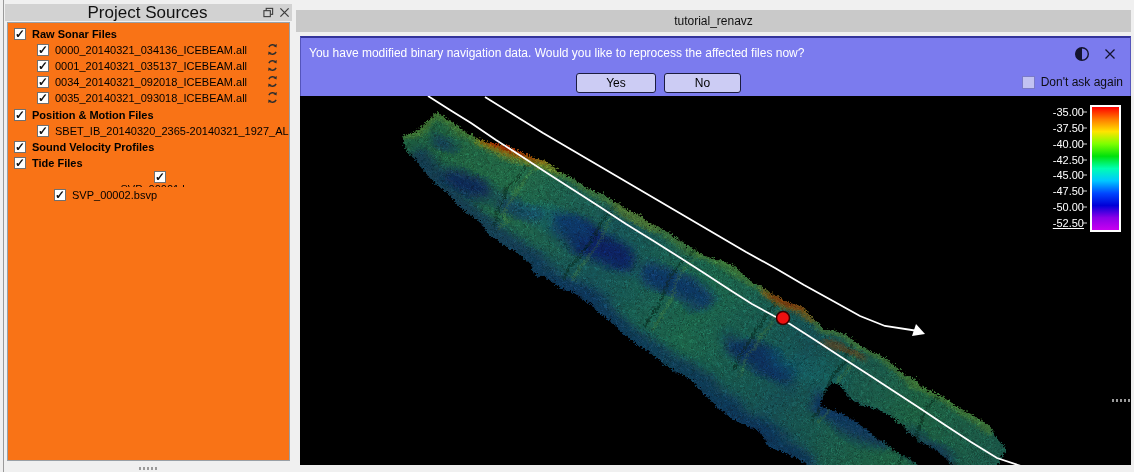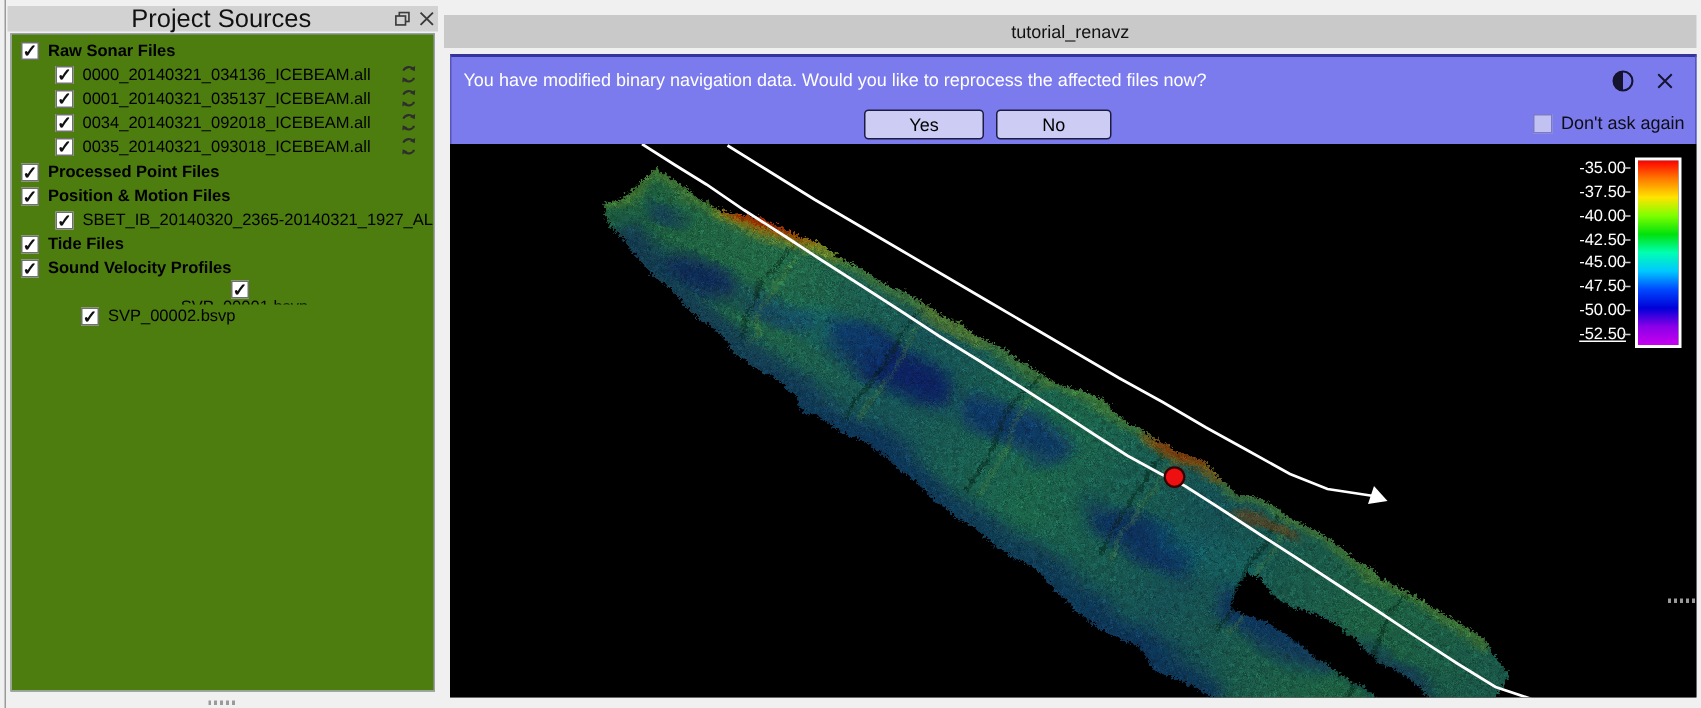--- a/index.html
+++ b/index.html
@@ -6,21 +6,21 @@
   *{box-sizing:border-box;}
   .root{position:relative;width:1134px;height:472px;background:#f0f0f0;
         font-family:"Liberation Sans",sans-serif;overflow:hidden;}
   
   .left-panel{position:absolute;left:0;top:0;width:296px;height:472px;background:#f0f0f0;}
   .left-edge{position:absolute;left:3px;top:0;width:1px;height:472px;background:#9a9a9a;}
   .panel-header{position:absolute;left:5px;top:4px;width:287px;height:17px;background:#d2d2d2;
                 display:flex;align-items:center;}
   .panel-title{flex:1;text-align:center;font-size:17px;color:#111;padding-left:30px;}
   .hdr-btn{width:16px;height:15px;display:flex;align-items:center;justify-content:center;cursor:default;}
-  .tree-box{position:absolute;left:7px;top:22px;width:283px;height:439px;background:#4d7c0f;
+  .tree-box{position:absolute;left:7px;top:22px;width:283px;height:439px;background:#f97316;
             border:1px solid #9aa0a6;padding-top:3px;overflow:hidden;}
   .tree-row{height:16.1px;display:flex;align-items:center;font-size:11px;color:#000;
             white-space:nowrap;position:relative;}
   .tree-row .bold{font-weight:bold;}
   .cb{display:inline-block;width:12px;height:12px;border:1px solid #707070;background:#fff;
       margin-right:6px;position:relative;flex:0 0 12px;}
   .cb.checked::after{content:"\2713";position:absolute;left:0px;top:-2px;font-size:12px;
       font-weight:bold;color:#111;}
   .tree-label{overflow:hidden;text-overflow:clip;}
   .refresh{position:absolute;right:10px;top:1px;width:13px;height:13px;}
@@ -125,37 +125,33 @@
               <g fill="none" stroke="#2e2e2e" stroke-width="1.5">
                 <path d="M3.1 4.4 A4.4 4.4 0 0 1 10.6 3.6"></path>
                 <path d="M10.9 9.6 A4.4 4.4 0 0 1 3.4 10.4"></path>
               </g>
               <path d="M11.6 1.0 L11.3 4.9 L7.9 3.2 Z" fill="#2e2e2e"></path>
               <path d="M2.4 13.0 L2.7 9.1 L6.1 10.8 Z" fill="#2e2e2e"></path>
             </svg></span>
         </div>
         <div class="tree-row" style="padding-left: 6px;">
           <span class="cb checked"></span>
-          <span class="tree-label bold">Processed Point Files</span>
+          <span class="tree-label bold">Position &amp; Motion Files</span>
+        </div>
+        <div class="tree-row" style="padding-left: 29px;">
+          <span class="cb checked"></span>
+          <span class="tree-label">SBET_IB_20140320_2365-20140321_1927_AL...</span>
         </div>
         <div class="tree-row" style="padding-left: 6px;">
           <span class="cb checked"></span>
-          <span class="tree-label bold">Position &amp; Motion Files</span>
-        </div>
-        <div class="tree-row" style="padding-left: 29px;">
-          <span class="cb checked"></span>
-          <span class="tree-label">SBET_IB_20140320_2365-20140321_1927_AL...</span>
+          <span class="tree-label bold">Sound Velocity Profiles</span>
         </div>
         <div class="tree-row" style="padding-left: 6px;">
           <span class="cb checked"></span>
           <span class="tree-label bold">Tide Files</span>
-        </div>
-        <div class="tree-row" style="padding-left: 6px;">
-          <span class="cb checked"></span>
-          <span class="tree-label bold">Sound Velocity Profiles</span>
         </div>
         <div class="tree-row" style="padding-left: 29px; flex-direction: column;">
           <span class="cb checked"></span>
           <span class="tree-label">SVP_00001.bsvp</span>
         </div>
         <div class="tree-row" style="padding-left: 46px;">
           <span class="cb checked"></span>
           <span class="tree-label">SVP_00002.bsvp</span>
         </div>
       </div>

